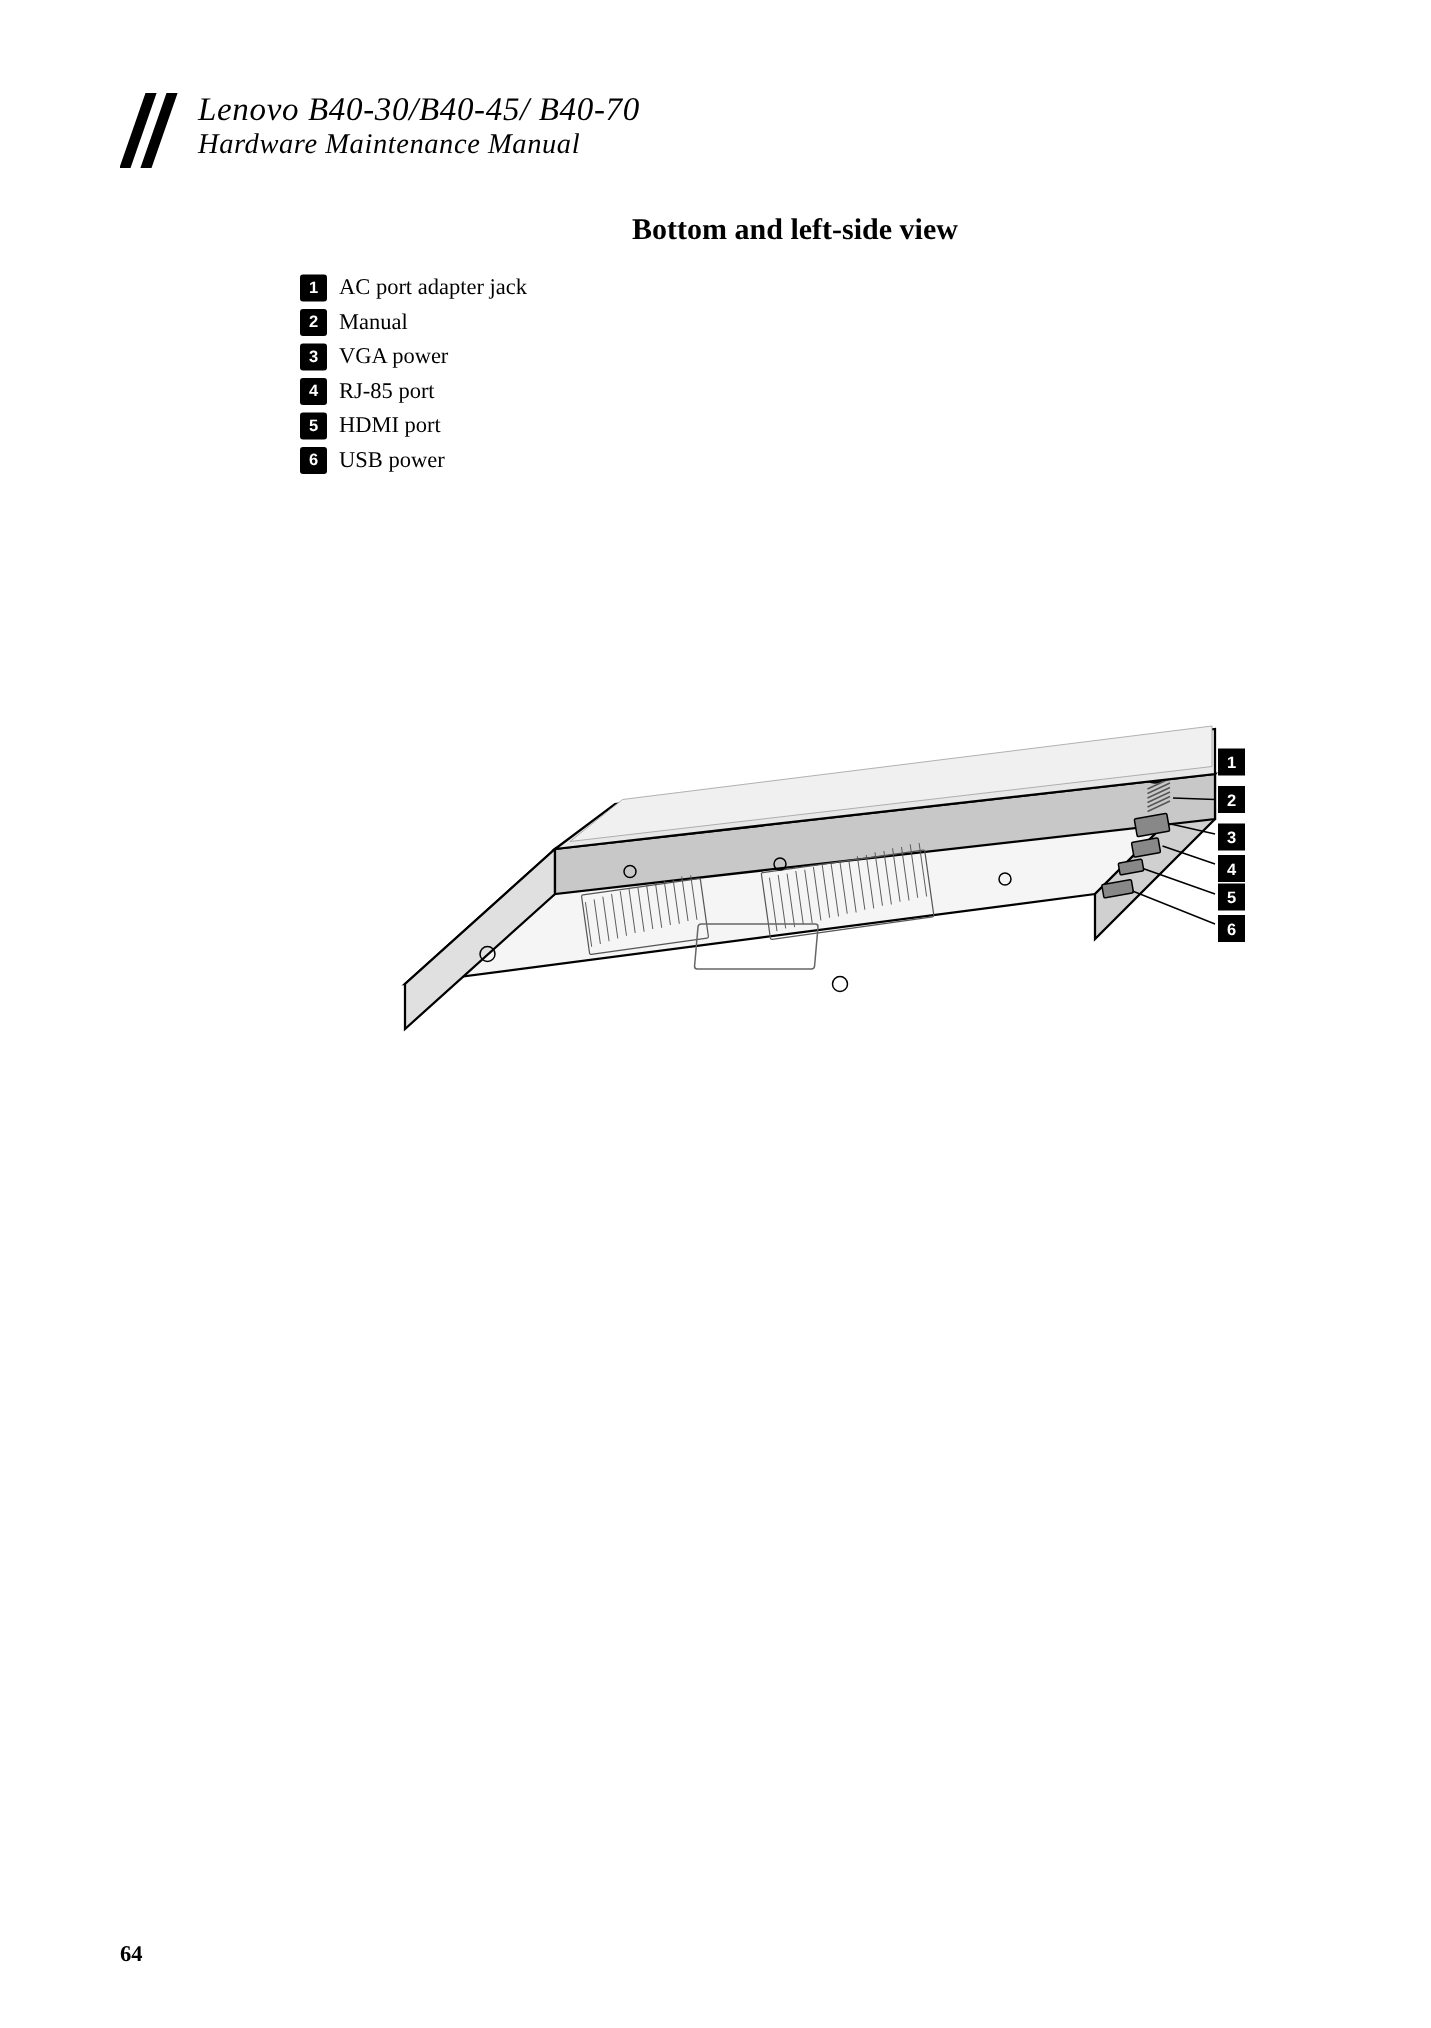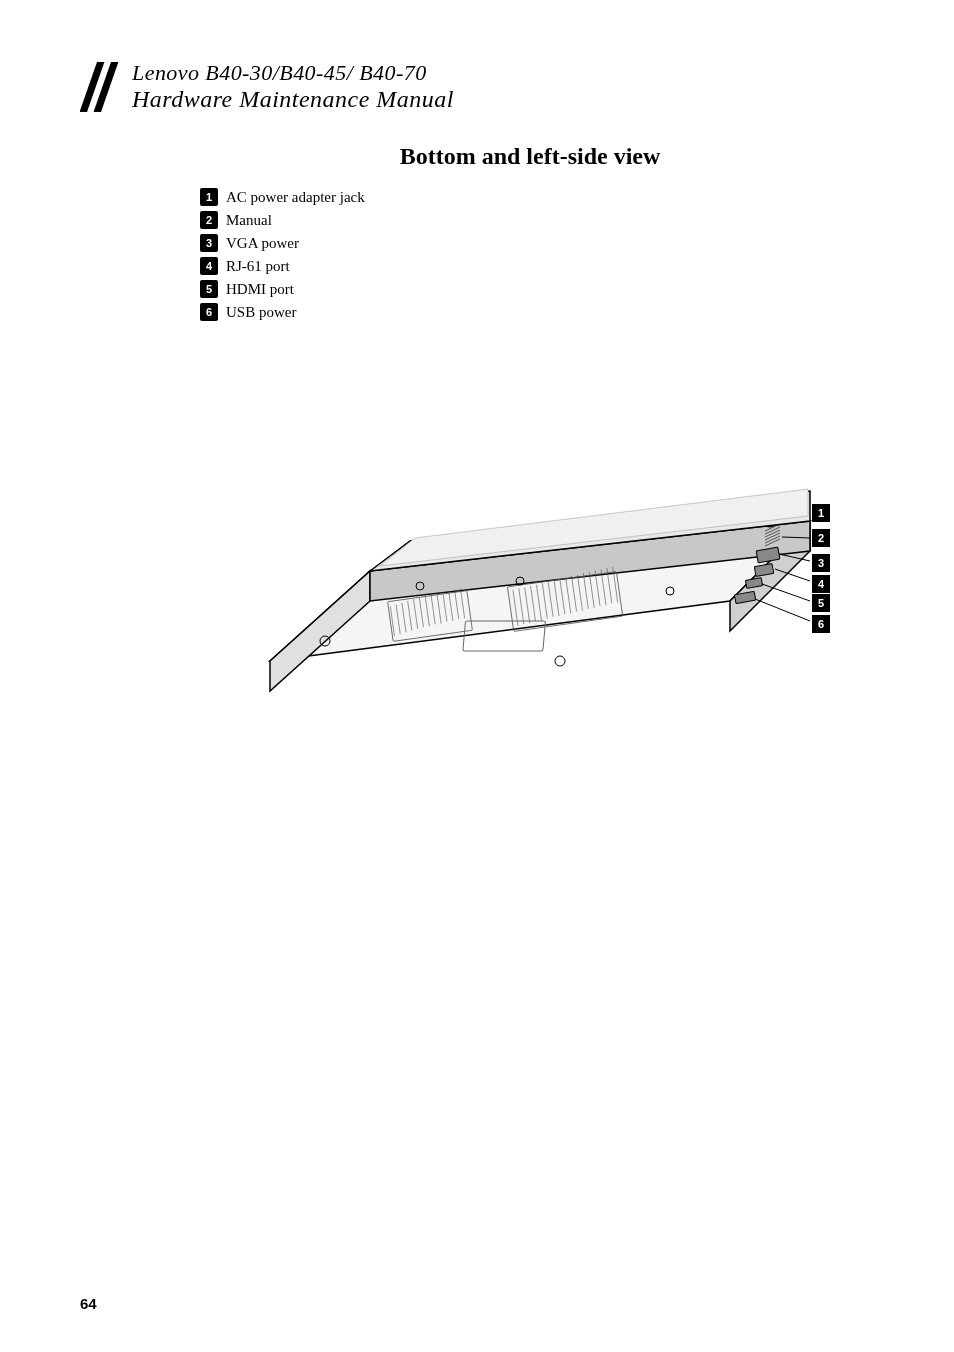--- a/index.html
+++ b/index.html
@@ -40,30 +40,29 @@
     }
 
     .header-title-line1 {
       font-size: 22px;
       font-style: italic;
       font-weight: normal;
       letter-spacing: 0.02em;
     }
 
     .header-title-line2 {
-      font-size: 24px;
+      font-size: 19px;
       font-style: italic;
       font-weight: normal;
       letter-spacing: 0.02em;
-      text-align: center;
     }
 
     
     .section-title {
-      font-size: 24px;
+      font-size: 20px;
       font-weight: bold;
       text-align: center;
       margin-bottom: 18px;
       margin-left: 60px;
     }
 
     
     .item-list {
       margin-left: 120px;
       margin-bottom: 20px;
@@ -111,21 +110,21 @@
       height: 380px;
     }
 
     
     .page-number {
       position: absolute;
       bottom: 40px;
       left: 80px;
       font-size: 15px;
       font-weight: bold;
-      font-family: Liberation Sans, sans-serif;
+      font-family: Liberation Serif, serif;
     }
   </style>
 </head>
 <body>
 
 <div class="page">
 
   <div class="header">
 
     <svg class="logo-icon" viewBox="0 0 40 50" xmlns="http://www.w3.org/2000/svg">
@@ -139,33 +138,33 @@
       <span class="header-title-line1">Lenovo B40-30/B40-45/ B40-70</span>
       <span class="header-title-line2">Hardware Maintenance Manual</span>
     </div>
   </div>
 
   <div class="section-title">Bottom and left-side view</div>
 
   <div class="item-list">
   <div class="item-row">
         <span class="item-badge">1</span>
-        <span class="item-label">AC power adapter jack</span>
+        <span class="item-label">AC port adapter jack</span>
       </div>
       <div class="item-row">
         <span class="item-badge">2</span>
         <span class="item-label">Manual</span>
       </div>
       <div class="item-row">
         <span class="item-badge">3</span>
         <span class="item-label">VGA power</span>
       </div>
       <div class="item-row">
         <span class="item-badge">4</span>
-        <span class="item-label">RJ-61 port</span>
+        <span class="item-label">RJ-85 port</span>
       </div>
       <div class="item-row">
         <span class="item-badge">5</span>
         <span class="item-label">HDMI port</span>
       </div>
       <div class="item-row">
         <span class="item-badge">6</span>
         <span class="item-label">USB power</span>
       </div>
     </div>

